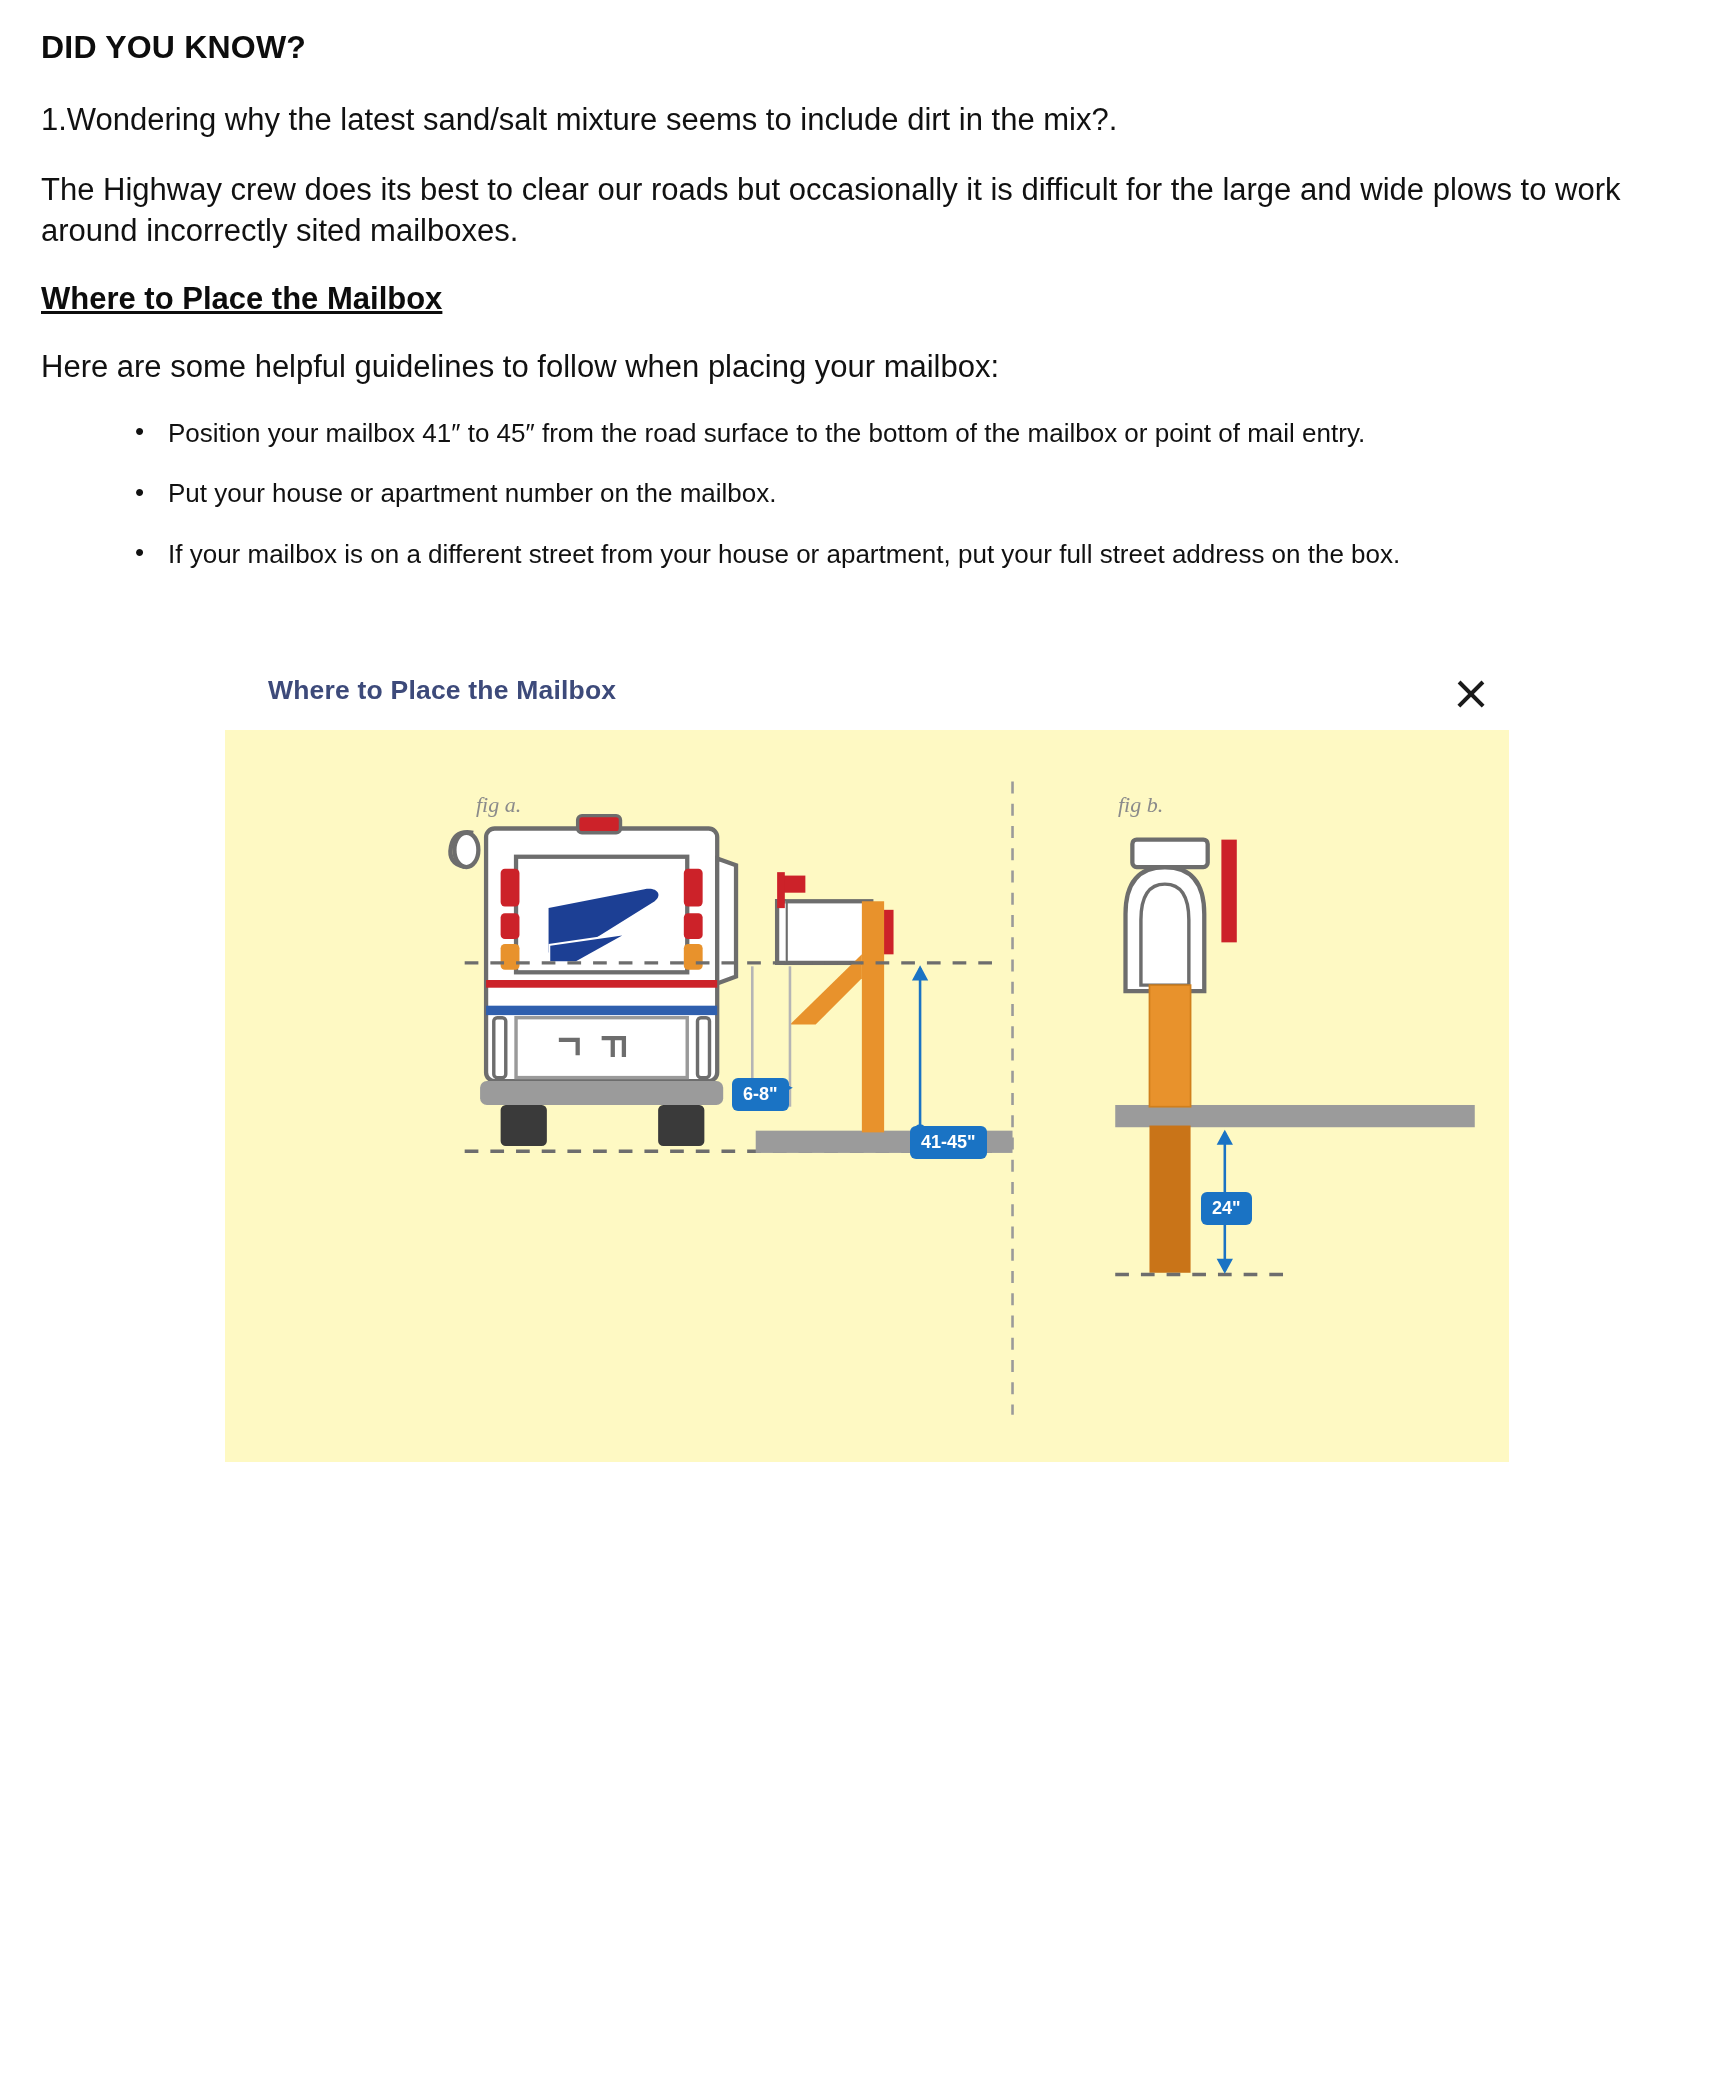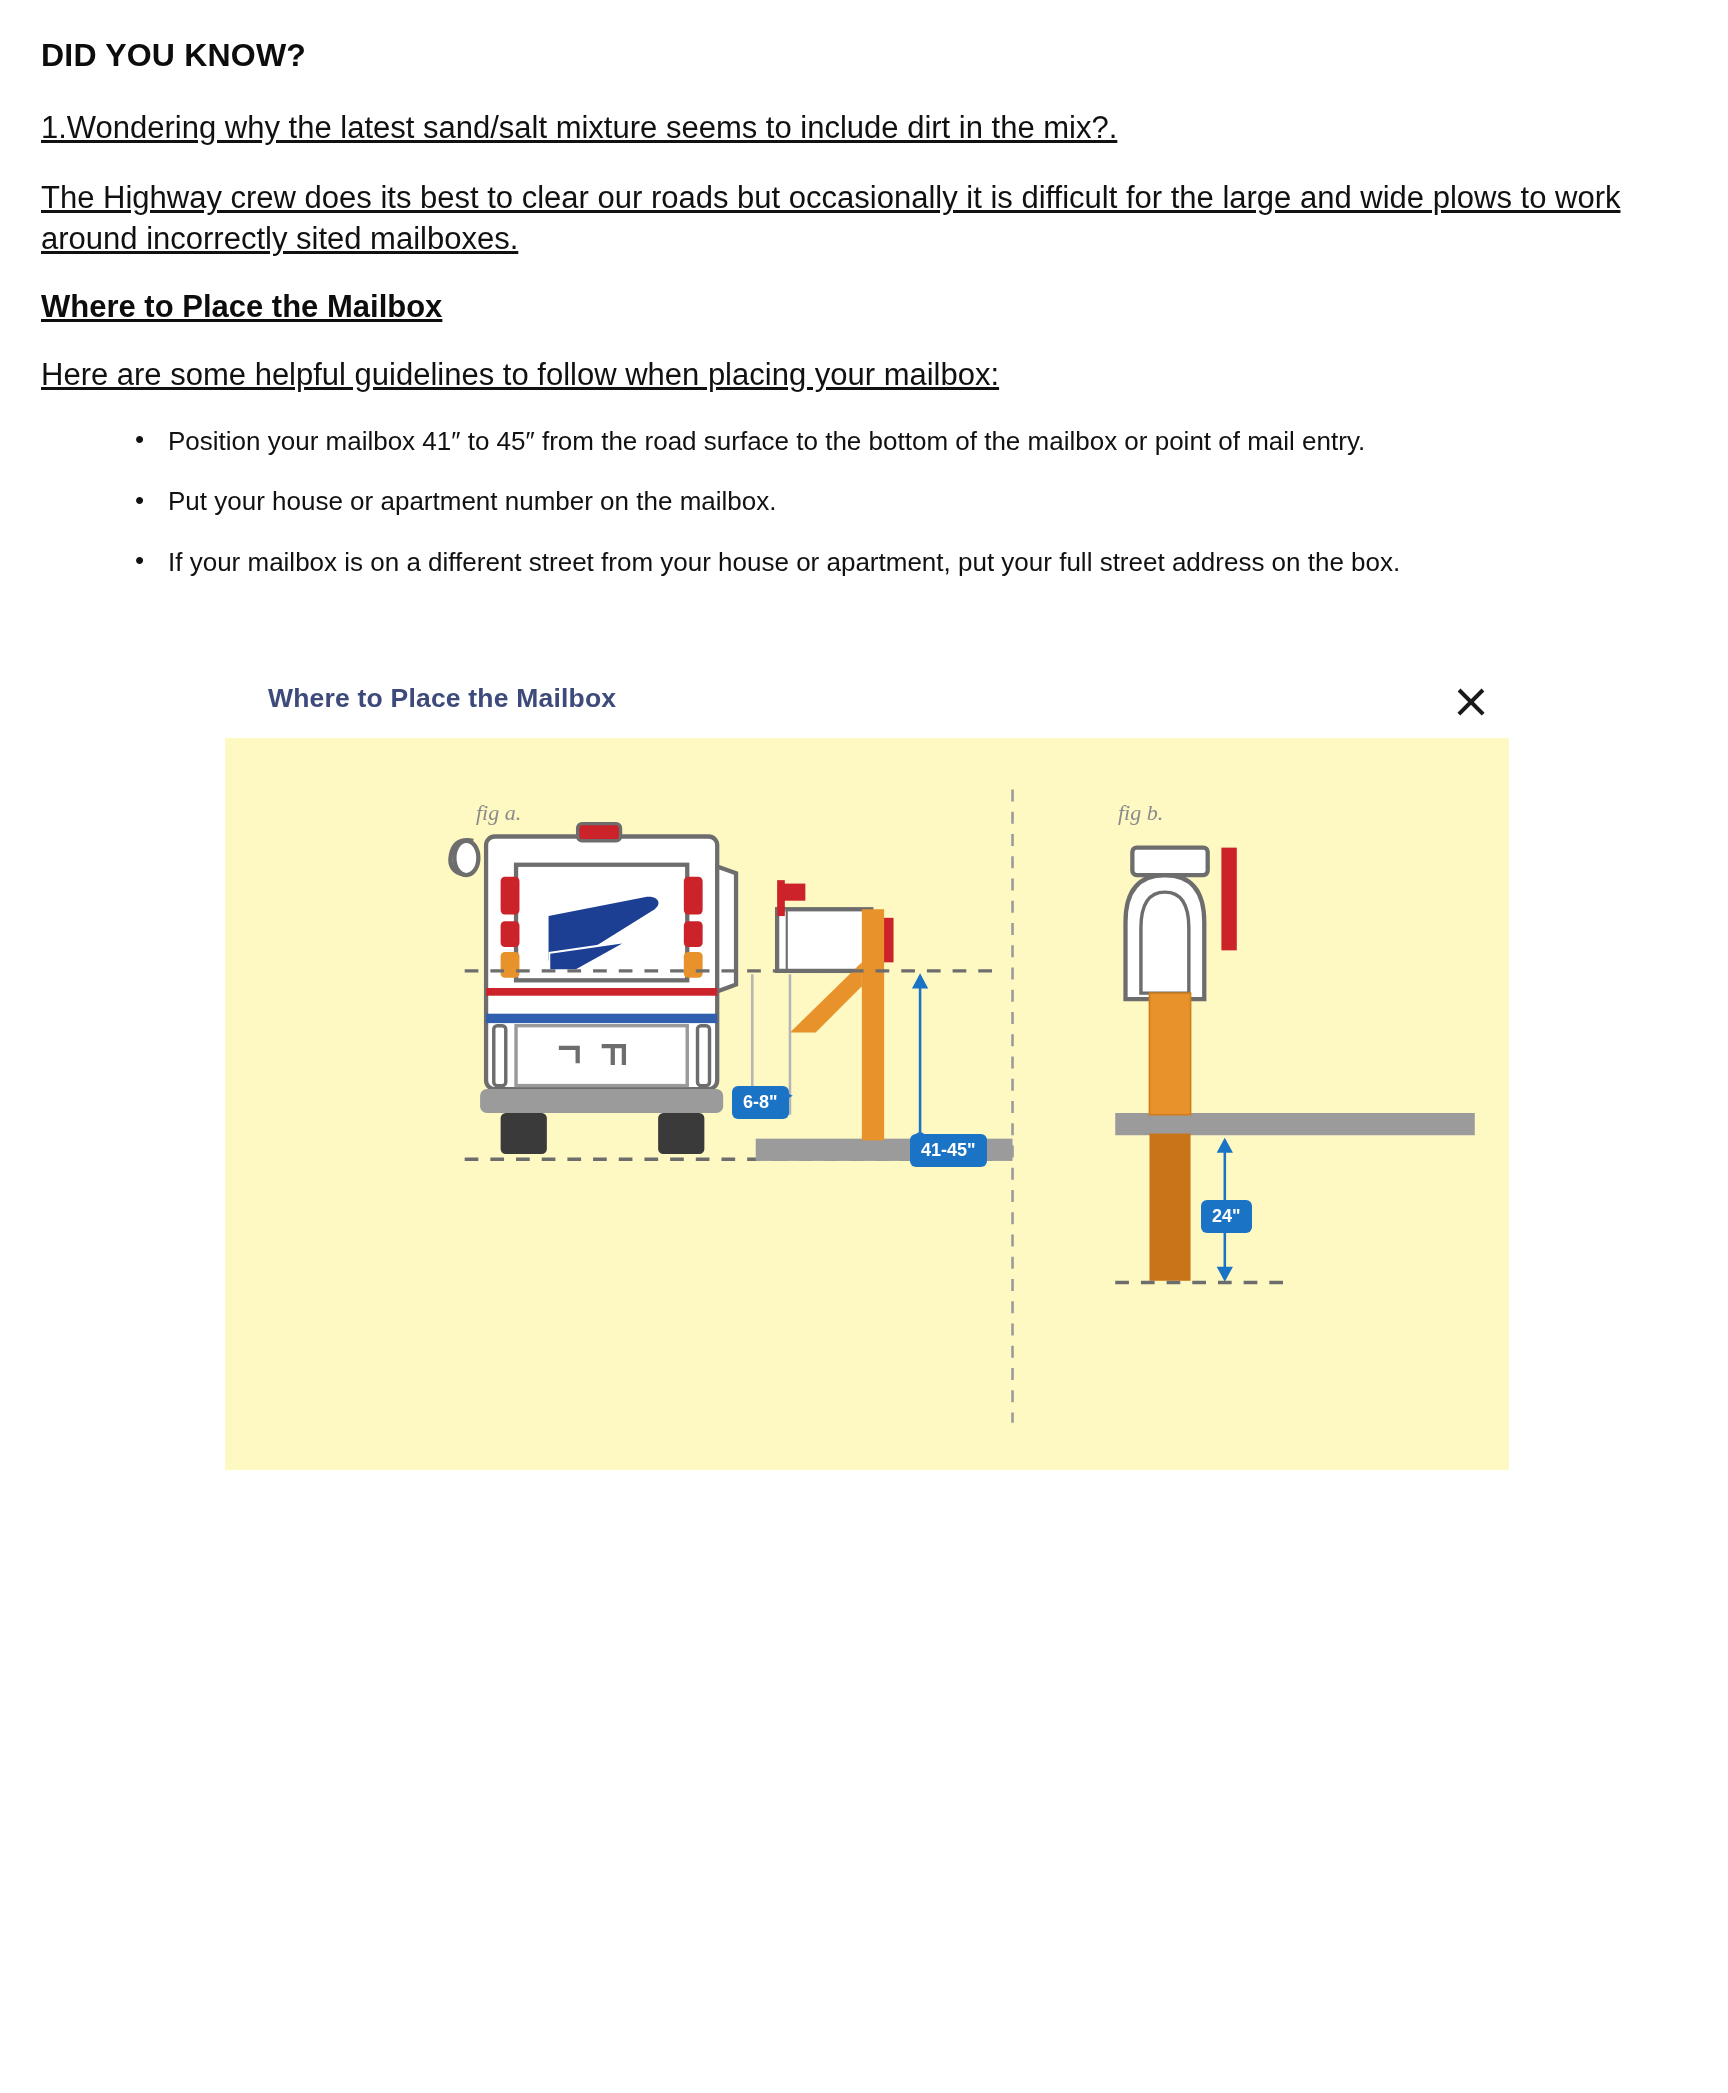--- a/index.html
+++ b/index.html
@@ -14,29 +14,28 @@
   }
   .page {
     width: 1728px;
     box-sizing: border-box;
     padding: 29px 45px 34px 41px;
   }
   .doc-title {
     font-size: 32px;
     font-weight: bold;
     letter-spacing: 0.2px;
-    margin: 8px 0 33px 0;
+    margin: 0 0 33px 0;
     color: #0d0d0d;
   }
   p.body-text {
     font-size: 31px;
     line-height: 1.33;
     margin: 0 0 29px 0;
     color: #111111;
-    text-decoration: underline;
   }
   .section-head {
     font-size: 31px;
     font-weight: bold;
     text-decoration: underline;
     margin: 0 0 29px 0;
     color: #0d0d0d;
   }
   ul.guidelines {
     margin: 0 0 26px 0;

